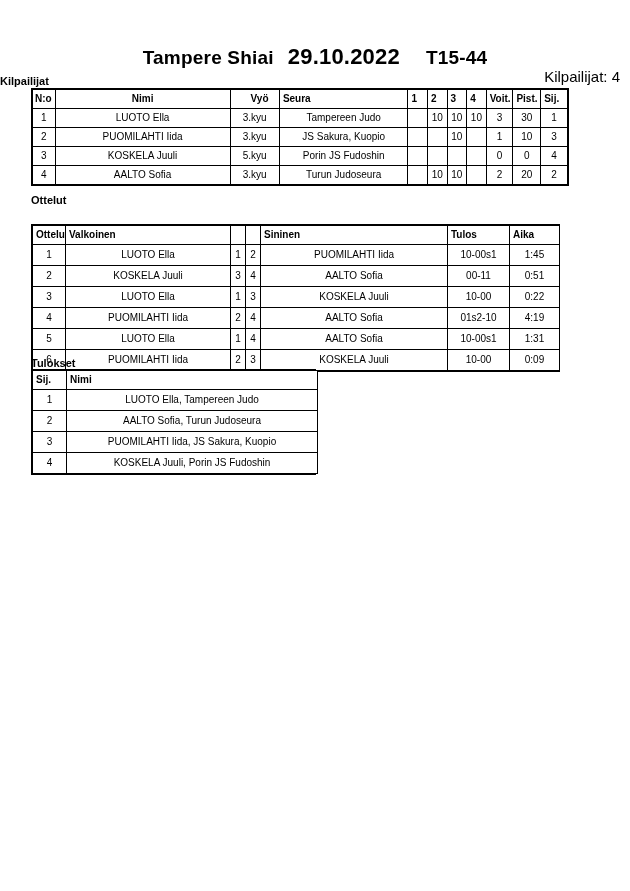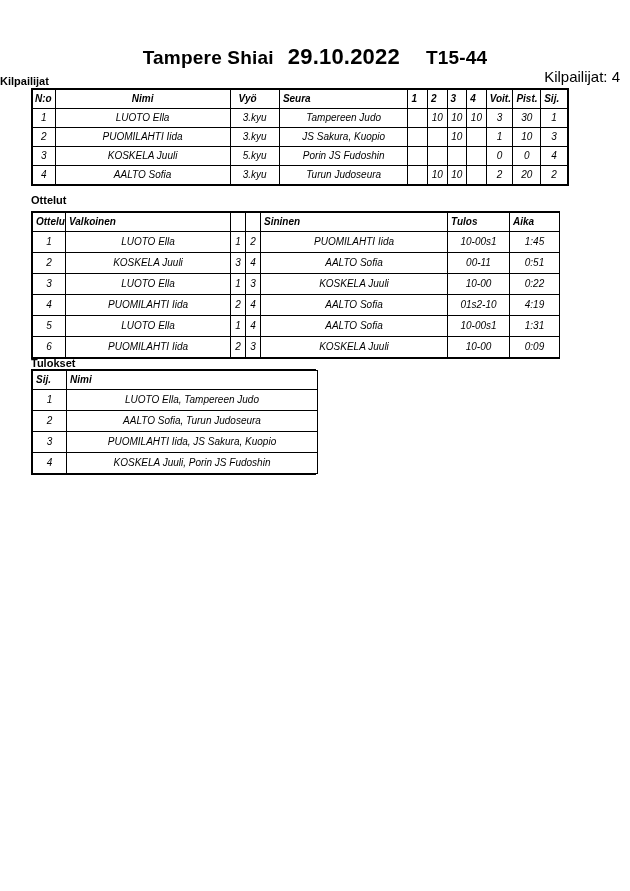--- a/index.html
+++ b/index.html
@@ -42,21 +42,20 @@
     top: 68px;
     font-size: 15px;
     text-align: right;
   }
 
   
   .tbl-wrap {
     box-sizing: border-box;
     border: 1px solid #000;
     background: #ef4444;
-    font-style: italic;
   }
   table {
     border-collapse: collapse;
     font-size: 10px;
     width: 100%;
   }
   table th, table td {
     border: 1px solid #000;
     padding: 1px 3px;
     height: 16px;
@@ -83,28 +82,28 @@
   #kilpailijat-wrap col.c-no    { width: 22px; }
   #kilpailijat-wrap col.c-nimi  { width: 170px; }
   #kilpailijat-wrap col.c-vyo   { width: 48px; }
   #kilpailijat-wrap col.c-seura { width: 125px; }
   #kilpailijat-wrap col.c-r     { width: 19px; }
   #kilpailijat-wrap col.c-voit  { width: 26px; }
   #kilpailijat-wrap col.c-pist  { width: 27px; }
   #kilpailijat-wrap col.c-sij   { width: 26px; }
   #kilpailijat-wrap th.h-nimi   { text-align: center; }
   #kilpailijat-wrap th.h-no     { text-align: left; padding-left: 2px;}
-  #kilpailijat-wrap th.h-vyo    { text-align: left; padding-left: 8px;}
+  #kilpailijat-wrap th.h-vyo    { text-align: left; padding-left: 20px;}
 
   
   #ottelut-label { margin-top: 0; }
   #ottelut-wrap {
     position: absolute;
     left: 31px;
-    top: 211px;
+    top: 224px;
     width: 529px;
   }
   #ottelut-wrap table { table-layout: fixed; }
   #ottelut-wrap col.o-num   { width: 33px; }
   #ottelut-wrap col.o-white { width: 165px; }
   #ottelut-wrap col.o-p1    { width: 15px; }
   #ottelut-wrap col.o-p2    { width: 15px; }
   #ottelut-wrap col.o-blue  { width: 187px; }
   #ottelut-wrap col.o-res   { width: 62px; }
   #ottelut-wrap col.o-time  { width: 50px; }

